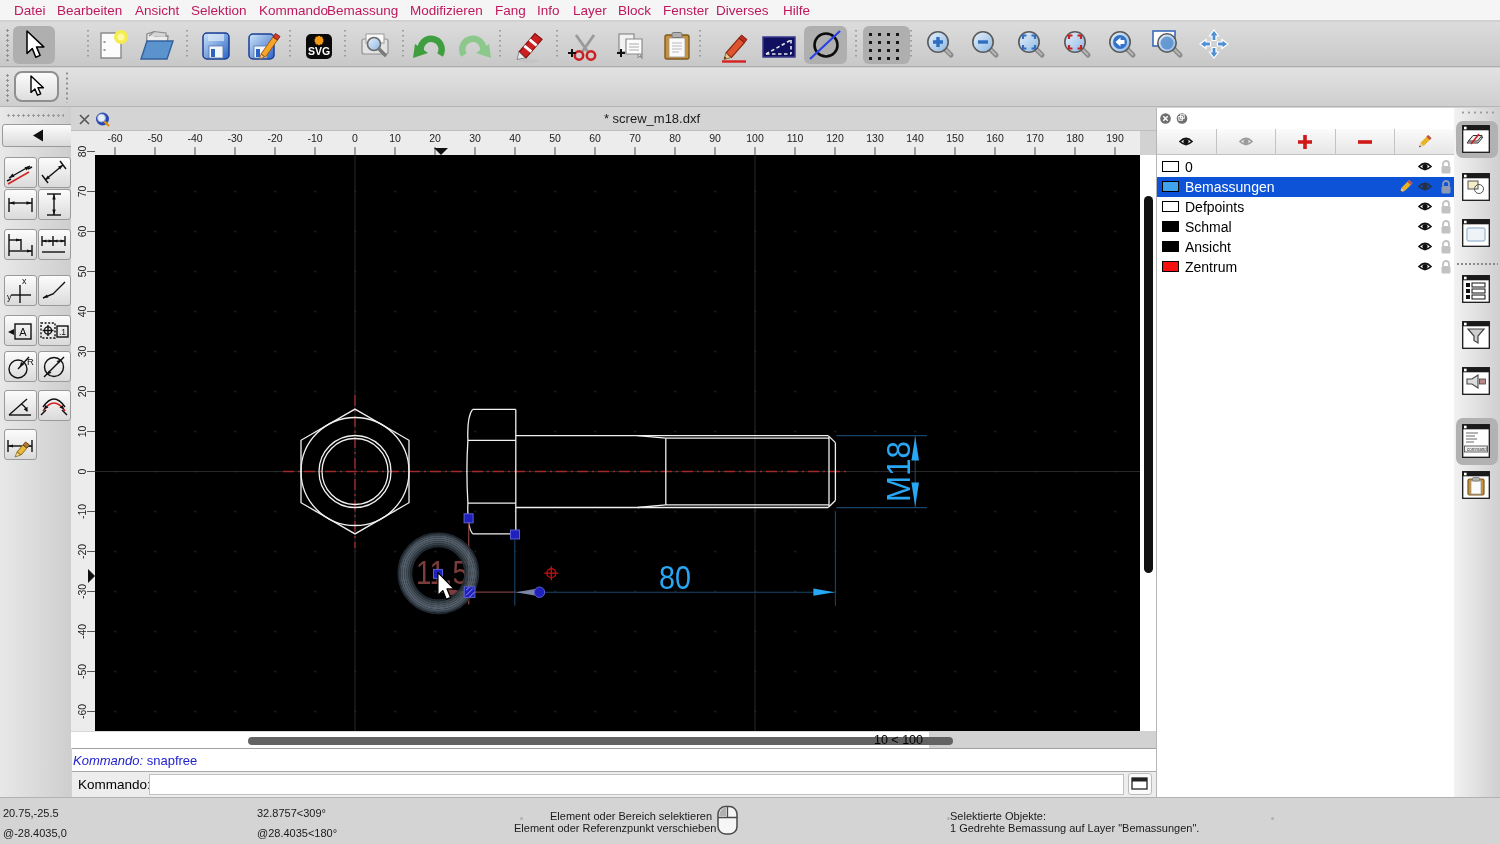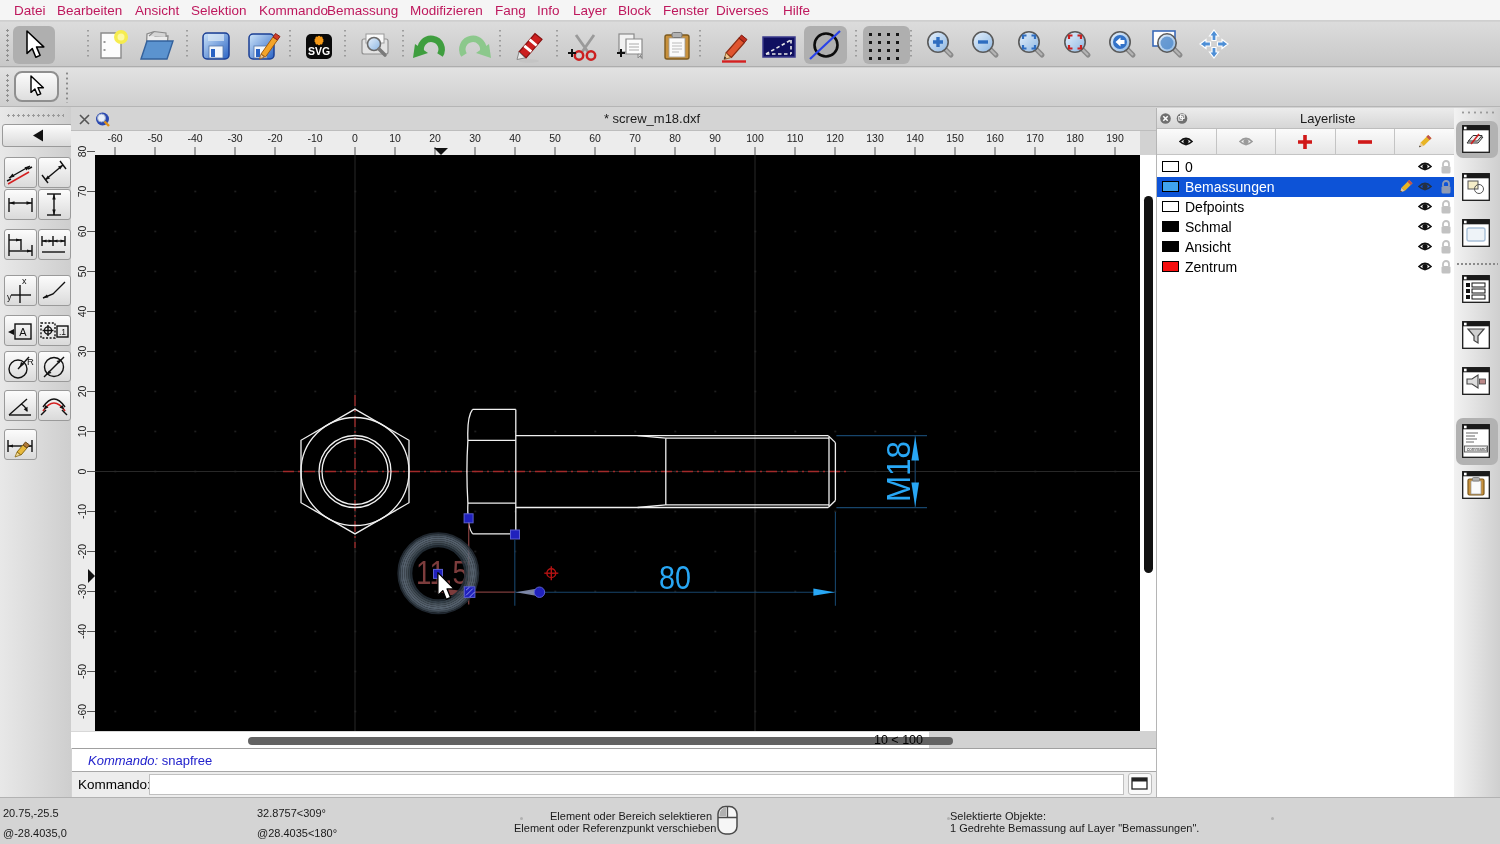--- a/index.html
+++ b/index.html
@@ -31,21 +31,21 @@
 #vruler { position:absolute; left:71px; top:131px; width:24px; height:616px; background:#ececec; }
 
 #canvas { position:absolute; left:95px; top:155px; width:1045px; height:576px; background:#000; }
 
 #vscroll { position:absolute; left:1140px; top:155px; width:17px; height:576px; background:#fff; }
 #vthumb { position:absolute; left:4px; top:41px; width:9px; height:377px; background:#111; border-radius:5px; }
 #hscrollrow { position:absolute; left:71px; top:731px; width:858px; height:17px; background:#fff; border-top:1px solid #d8d8d8;}
 #hthumb { position:absolute; left:177px; top:5px; width:705px; height:8px; background:#636363; border-radius:5px; }
 #scrtext { position:absolute; right:6px; top:1px; font-size:12.5px; color:#000; }
 
-#cmdhist { position:absolute; left:72px; top:748px; width:1085px; height:23px; background:#fff; border-top:1px solid #a0a0a0; font-size:13px; line-height:23px; color:#2222cc; padding-left:16px; }
+#cmdhist { position:absolute; left:72px; top:748px; width:1085px; height:23px; background:#fff; border-top:1px solid #a0a0a0; font-size:13px; line-height:23px; color:#2222cc; padding-left:1px; }
 #cmdrow { position:absolute; left:72px; top:771px; width:1085px; height:26px; background:#ededed; border-top:1px solid #a8a8a8; }
 #cmdrow .lbl { position:absolute; left:6px; top:0; font-size:13.5px; line-height:25px; color:#000; }
 #cmdinput { position:absolute; left:77px; top:2px; width:975px; height:21px; background:#fff; border:1px solid #c0c0c0; }
 #cmdbtn { position:absolute; left:1056px; top:1px; width:24px; height:22px; background:#fafafa; border:1px solid #bbb; border-radius:3px; }
 
 #statusbar { position:absolute; left:0; top:797px; width:1500px; height:47px; background:#d4d4d4; border-top:1px solid #b2b2b2; font-size:11px; color:#1a1a1a; }
 #statusbar div { position:absolute; white-space:pre; }
 
 #layerpanel { position:absolute; left:1156px; top:108px; width:298px; height:689px; background:#fff; border-left:1px solid #b5b5b5; }
 #lp-title { position:absolute; left:0; top:0; width:115%; height:21px; background:linear-gradient(#ececec,#d6d6d6); border-bottom:1px solid #bdbdbd; text-align:center; font-size:13px; line-height:21px; color:#1a1a1a; }
@@ -666,21 +666,20 @@
   <div style="left:3px; top:29px">@-28.4035,0</div>
   <div style="left:257px; top:9px">32.8757&lt;309°</div>
   <div style="left:257px; top:29px">@28.4035&lt;180°</div>
   <div style="left:550px; top:12px">Element oder Bereich selektieren</div>
   <div style="left:514px; top:24px">Element oder Referenzpunkt verschieben</div>
   <div style="left:950px; top:12px">Selektierte Objekte:</div>
   <div style="left:950px; top:24px">1 Gedrehte Bemassung auf Layer "Bemassungen".</div>
 </div>
 
 <div id="layerpanel">
-  <div id="lp-title">Layerliste</div>
     <svg width="298" height="21" style="position:absolute;left:0;top:0">
       <circle cx="8.5" cy="10.5" r="5.3" fill="#707070"></circle>
       <path d="M6.3,8.3 l4.4,4.4 M10.7,8.3 l-4.4,4.4" stroke="#fff" stroke-width="1.5"></path>
       <circle cx="25" cy="10.5" r="5.3" fill="#707070"></circle>
       <rect x="21.8" y="8.6" width="3.6" height="3.6" fill="none" stroke="#fff" stroke-width="1"></rect>
       <rect x="23.6" y="6.8" width="3.6" height="3.6" fill="none" stroke="#fff" stroke-width="1"></rect>
     </svg>
   <div id="lp-tools">
     <div class="cell">
         <svg width="14" height="12" style="position:absolute;left:22px;top:7px">

